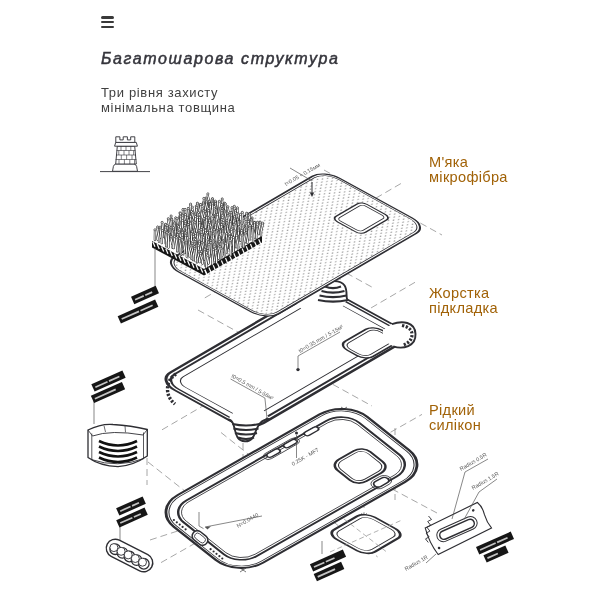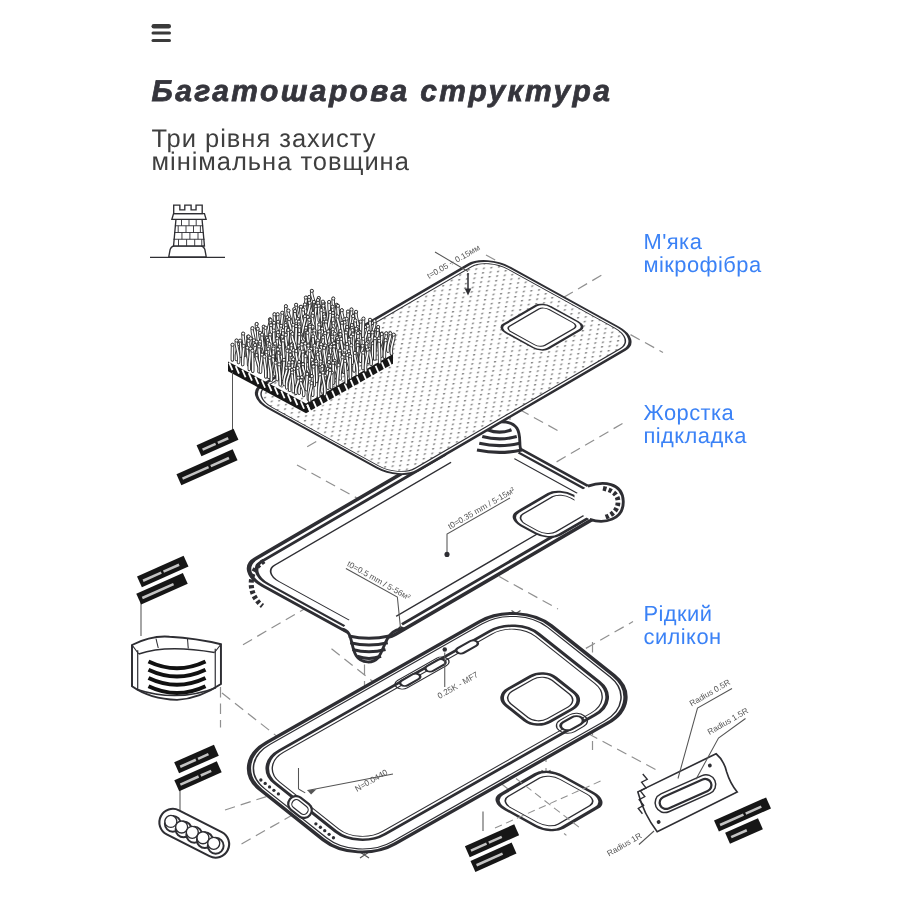--- a/index.html
+++ b/index.html
@@ -1,34 +1,34 @@
 <!DOCTYPE html>
 <html><head><meta charset="utf-8">
 <style>
 html,body{margin:0;padding:0;width:600px;height:600px;background:#ffffff;overflow:hidden;position:relative}
 body{font-family:"Liberation Sans", sans-serif;}
-.title{position:absolute;left:101px;top:50px;font-size:20px;font-weight:bold;font-style:italic;color:#35353c;letter-spacing:1.6px;white-space:nowrap;-webkit-text-stroke:0.5px #35353c}
-.sub{position:absolute;left:101px;top:85px;font-size:17px;line-height:15px;color:#3f3f3f;letter-spacing:0.65px}
-.lab{position:absolute;left:429px;font-size:14.6px;line-height:15px;color:#3b82f6;letter-spacing:0.3px}
+.title{position:absolute;left:101px;top:50px;font-size:16px;font-weight:normal;font-style:italic;color:#35353c;letter-spacing:1.6px;white-space:nowrap;-webkit-text-stroke:0.5px #35353c}
+.sub{position:absolute;left:101px;top:85px;font-size:13px;line-height:15px;color:#3f3f3f;letter-spacing:0.65px}
+.lab{position:absolute;left:429px;font-size:14.6px;line-height:15px;color:#a16207;letter-spacing:0.3px}
 </style></head>
 <body>
 
 <div style="position:absolute;left:101px;top:16px;width:13px;height:13px">
 <div style="height:2.6px;background:#3a3a3a;border-radius:2px;margin-bottom:2.2px"></div>
 <div style="height:2.6px;background:#3a3a3a;border-radius:2px;margin-bottom:2.2px"></div>
 <div style="height:2.6px;background:#3a3a3a;border-radius:2px"></div>
 </div>
 
 <div class="title">Багатошарова структура</div>
 
 <div class="sub">Три рівня захисту<br>мінімальна товщина</div>
 
 <div class="lab" style="top:155px">М'яка<br>мікрофібра</div>
 
-<div class="lab" style="top:269px">Жорстка<br>підкладка</div>
+<div class="lab" style="top:286px">Жорстка<br>підкладка</div>
 
 <div class="lab" style="top:403px">Рідкий<br>силікон</div>
 
 <svg width="600" height="600" viewBox="0 0 600 600" style="position:absolute;left:0;top:0">
 
 <g stroke="#909090" stroke-width="0.8" fill="none">
 <line x1="204.8" y1="297.9" x2="402.7" y2="182.5" stroke-dasharray="7 4"></line>
 <line x1="221" y1="204" x2="374.3" y2="288.4" stroke-dasharray="7 4"></line>
 <line x1="324" y1="170" x2="442" y2="235" stroke-dasharray="7 4"></line>
 <line x1="162" y1="429.8" x2="415" y2="282.3" stroke-dasharray="7 4"></line>

